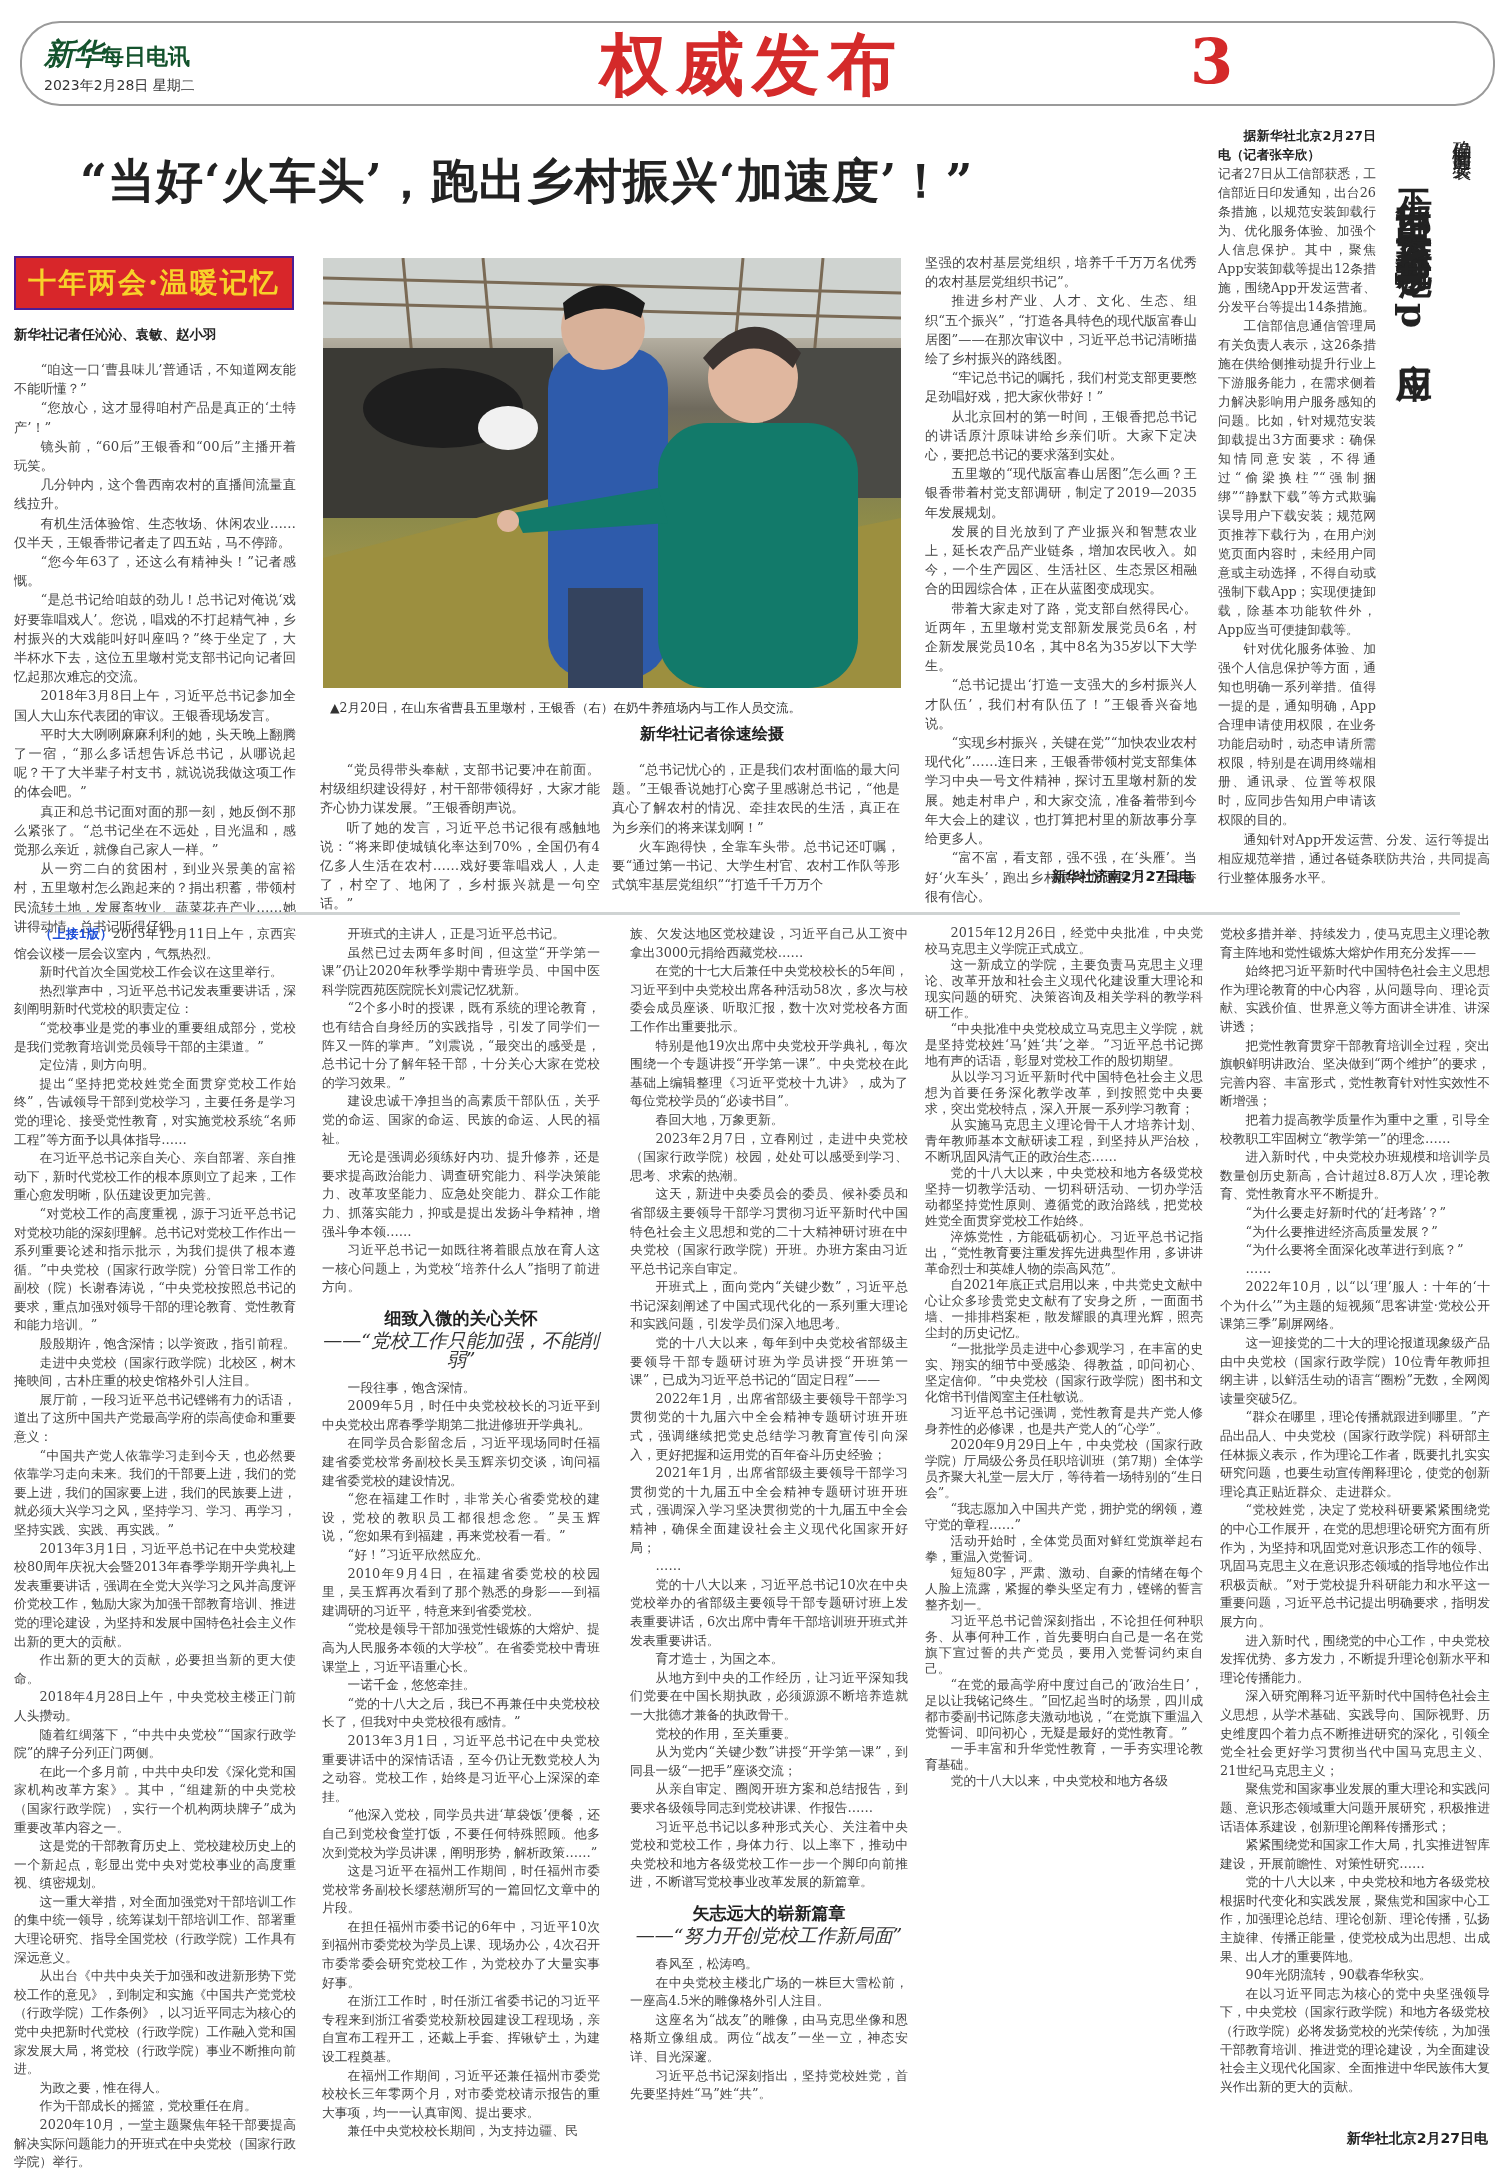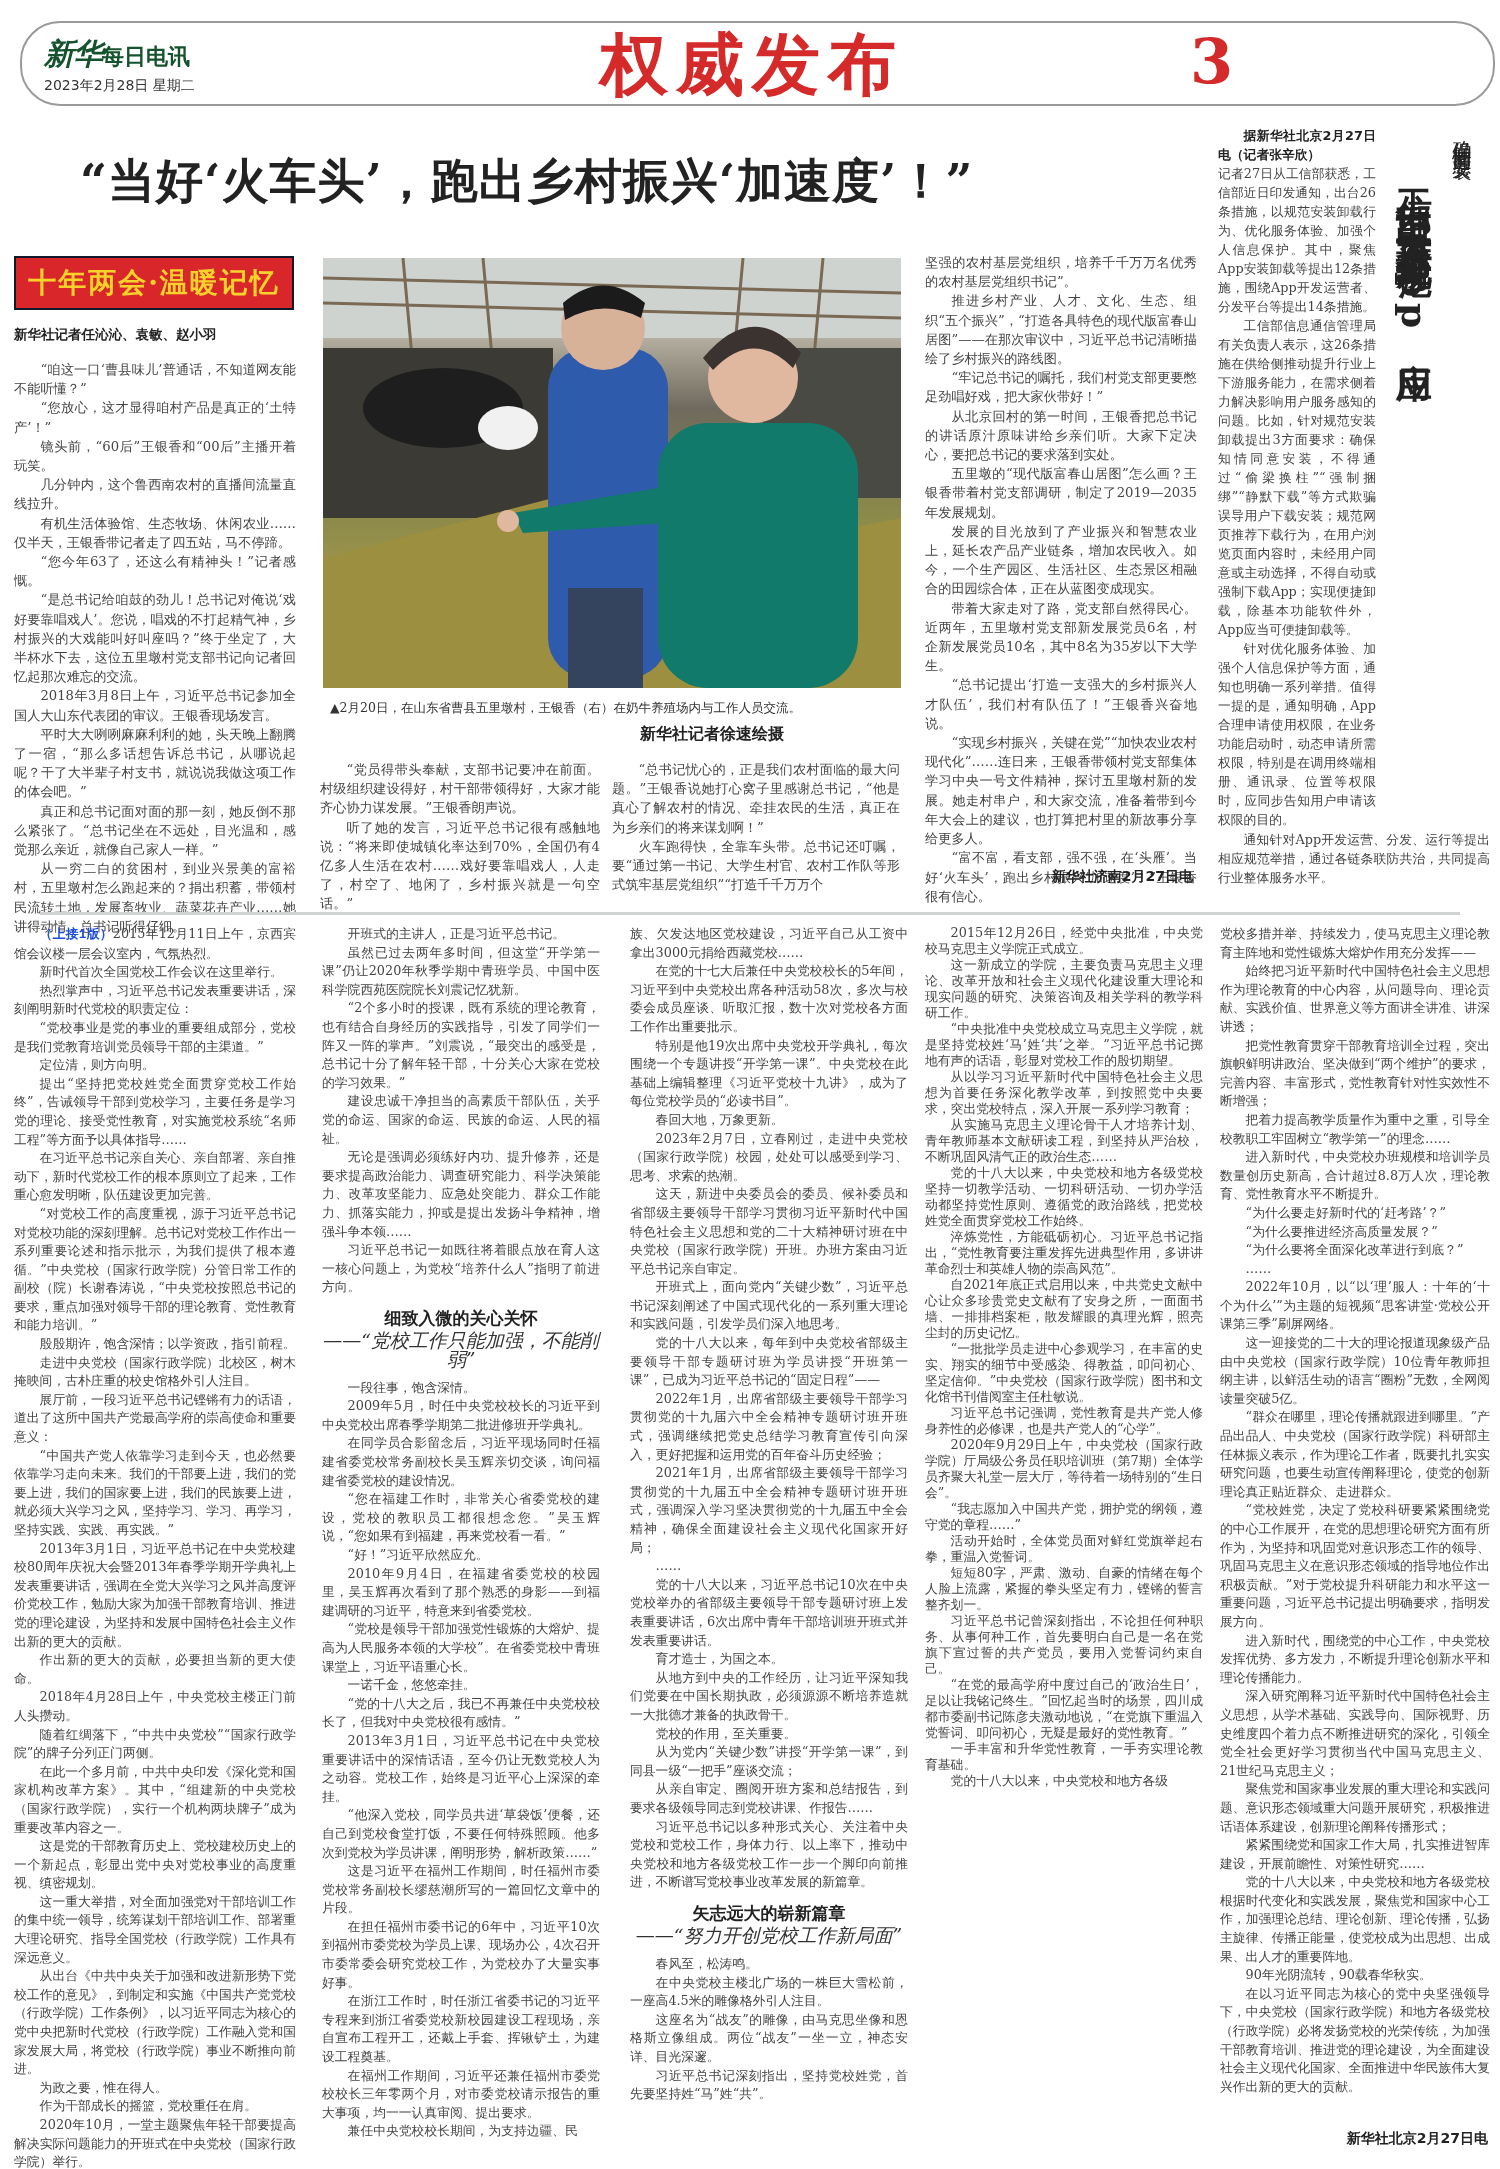--- a/index.html
+++ b/index.html
@@ -12,21 +12,21 @@
   .brand-logo{font-family:Liberation Serif, serif;color:#14532d;font-size:30px;font-weight:bold;font-style:italic;letter-spacing:-1px;}
   .brand-logo .sub{font-style:normal;font-size:22px;letter-spacing:0;}
   .brand-date{font-family:"DejaVu Sans",sans-serif;font-size:14px;color:#333;margin-top:2px;}
   .section-title{left:600px;top:34px;font-size:68px;font-weight:bold;color:#d42a2a;letter-spacing:8px;line-height:60px;}
   .page-num{left:1190px;top:30px;font-size:62px;font-weight:bold;color:#d42a2a;line-height:64px;}
   .headline{left:80px;top:150px;font-size:47px;font-weight:bold;color:#222;letter-spacing:1px;white-space:nowrap;}
   
   .col{font-size:13.2px;line-height:19.2px;text-align:justify;color:#444;}
   .col p{margin:0;text-indent:2em;}
   .col p.noi{text-indent:0;}
-  .banner{left:14px;top:256px;width:280px;height:54px;background:#d8262a;border:2px solid #0f172a;box-sizing:border-box;
+  .banner{left:14px;top:256px;width:280px;height:54px;background:#d8262a;border:2px solid #4c1d95;box-sizing:border-box;
           color:#f7d22a;font-size:28px;font-weight:bold;text-align:center;line-height:50px;letter-spacing:2px;}
   .byline{font-family:"DejaVu Sans",sans-serif;font-size:13.5px;color:#222;font-weight:bold;}
   .photo{left:323px;top:258px;width:578px;height:430px;overflow:hidden;
          background:linear-gradient(180deg,#c9cfd2 0%,#b7b1a3 18%,#6f6a5d 35%,#8c8a4a 60%,#a69a4c 80%,#8b8149 100%);}
   .caption{font-size:12.5px;color:#333;}
   .credit{font-family:"DejaVu Sans",sans-serif;font-size:16px;font-weight:bold;color:#222;text-align:left;}
   .rule{height:3px;background:#cfd3d3;}
   .vhead{writing-mode:vertical-rl;font-weight:bold;color:#222;}
   .subhead{font-family:"DejaVu Sans",sans-serif;font-size:17px;font-weight:bold;color:#222;text-align:center;}
   .subhead2{font-size:19px;color:#333;text-align:center;font-style:italic;}

